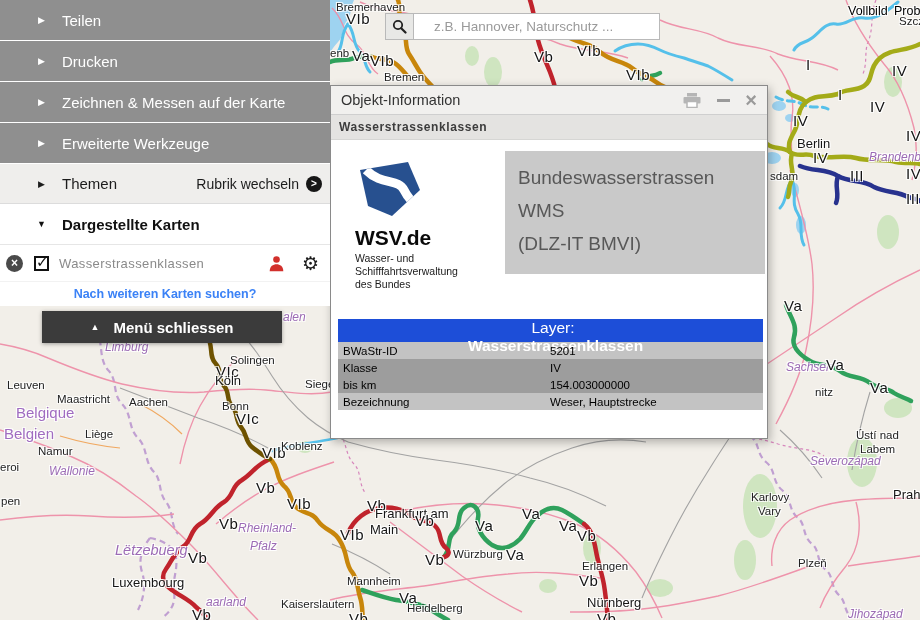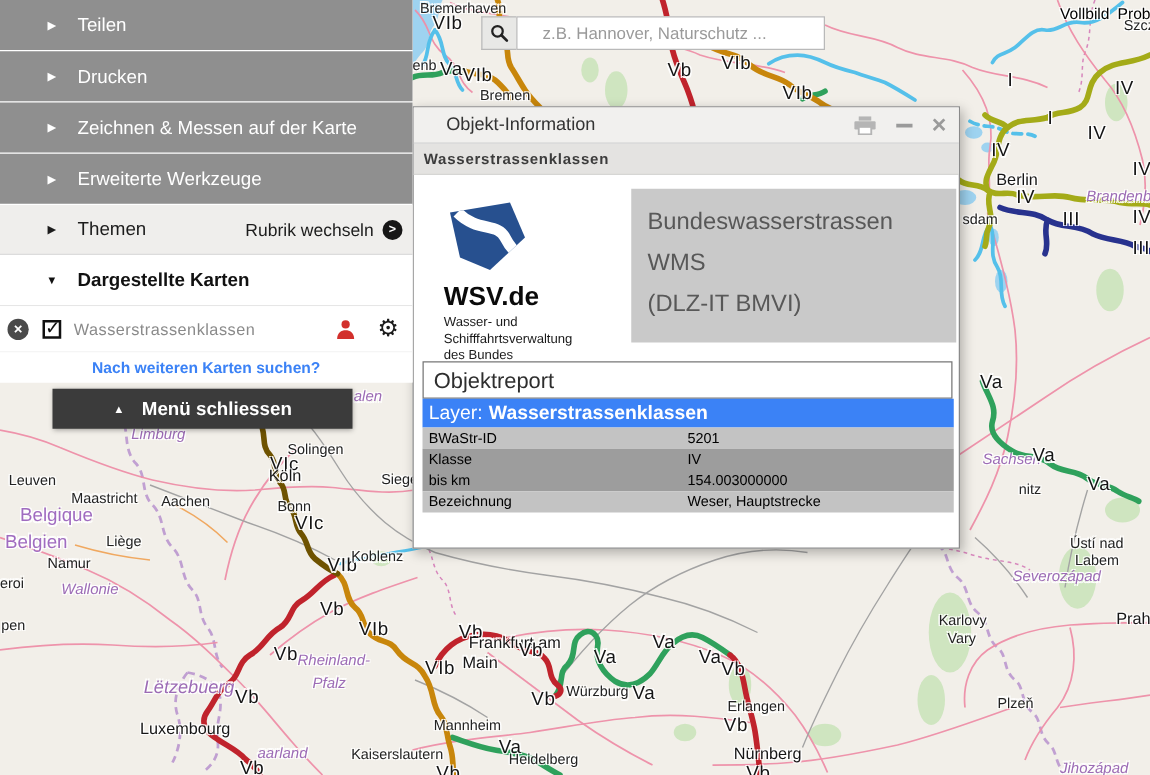--- a/index.html
+++ b/index.html
@@ -59,37 +59,37 @@
   #close-menu-btn { position:absolute; left:42px; top:311px; width:240px; height:32px; background:#3b3b3b;
     color:#fff; font-weight:bold; font-size:15px; display:flex; align-items:center; justify-content:center;
     gap:14px; cursor:pointer; z-index:20; box-shadow:0 1px 4px rgba(0,0,0,.35); }
   #close-menu-btn .tri { font-size:9px; }
 
   
   #dialog { position:absolute; left:330px; top:85px; width:438px; height:354px; background:#fff;
     border:1px solid #8a8a8a; box-shadow:2px 3px 9px rgba(0,0,0,.28); z-index:10; }
   .dlg-title { height:29px; background:#f1f0ee; border-bottom:1px solid #cfcfcf; display:flex;
     align-items:center; padding:0 10px; cursor:default; }
-  .dlg-title .t { flex:1; font-size:14.5px; color:#333;margin-left:16px; }
+  .dlg-title .t { flex:1; font-size:14.5px; color:#333; }
   .print-ico { margin-left:12px; cursor:pointer; display:flex; }
   .min-ico { width:13px; height:3px; background:#9a9a9a; margin-left:16px; cursor:pointer; }
   .close-ico { font-size:20px; font-weight:bold; color:#9a9a9a; line-height:.8; margin-left:15px; cursor:pointer; }
   .dlg-sub { height:25px; background:#e4e3e1; border-bottom:1px solid #d6d6d4; display:flex; align-items:center;
     padding-left:8px; font-size:12px; font-weight:bold; color:#3c3c3c; letter-spacing:.6px; }
   .dlg-body { position:relative; height:297px; }
   .logo-svg { position:absolute; left:27px; top:20px; }
   .logo-brand { position:absolute; left:24px; top:86px; font-size:21px; font-weight:bold; color:#0a0a0a; }
   .logo-sub { position:absolute; left:24px; top:112px; font-size:10.5px; color:#1a1a1a; line-height:1.25; }
   .service-box { position:absolute; left:174px; top:11px; width:260px; height:123px; background:#c9c9c9;
     color:#585858; font-size:19px; line-height:33px; padding:10px 13px; }
   .report-box { position:absolute; left:7px; top:149px; width:424px; height:30px; border:1px solid #777;
     font-size:17.5px; color:#2e2e2e; line-height:28px; padding-left:8px; background:#fff; }
   .ir-table { position:absolute; left:7px; top:179px; width:425px; }
-  .ir-head { height:23px; background:#3b82f6; color:#fff; font-size:15.5px; padding-left:5px;
-    display:flex; align-items:center; }
+  .ir-head { height:23px; background:#1d4ed8; color:#fff; font-size:15.5px; padding-left:5px;
+    display:flex; align-items:center;flex-direction:column; }
   .ir-head b { margin-left:5px; }
   .ir-row { height:17px; display:flex; align-items:center; font-size:11.5px; color:#000; }
   .ir-row .k { width:212px; padding-left:5px; }
   .ir-row .v { flex:1; }
   .r-light { background:#c3c3c3; }
   .r-dark  { background:#9d9d9d; }
 </style>
 </head>
 <body>
 
@@ -415,21 +415,20 @@
       <div>Wasser- und</div>
       <div>Schifffahrtsverwaltung</div>
       <div>des Bundes</div>
     </div>
 
     <div class="service-box">
       <div>Bundeswasserstrassen WMS</div>
       <div>(DLZ-IT BMVI)</div>
     </div>
 
-    <div class="report-box">Objektreport</div>
 
     <div class="ir-table">
       <div class="ir-head">
         <span>Layer:</span>
         <b>Wasserstrassenklassen</b>
       </div>
       <div class="ir-row r-light">
         <span class="k">BWaStr-ID</span>
         <span class="v">5201</span>
       </div>

